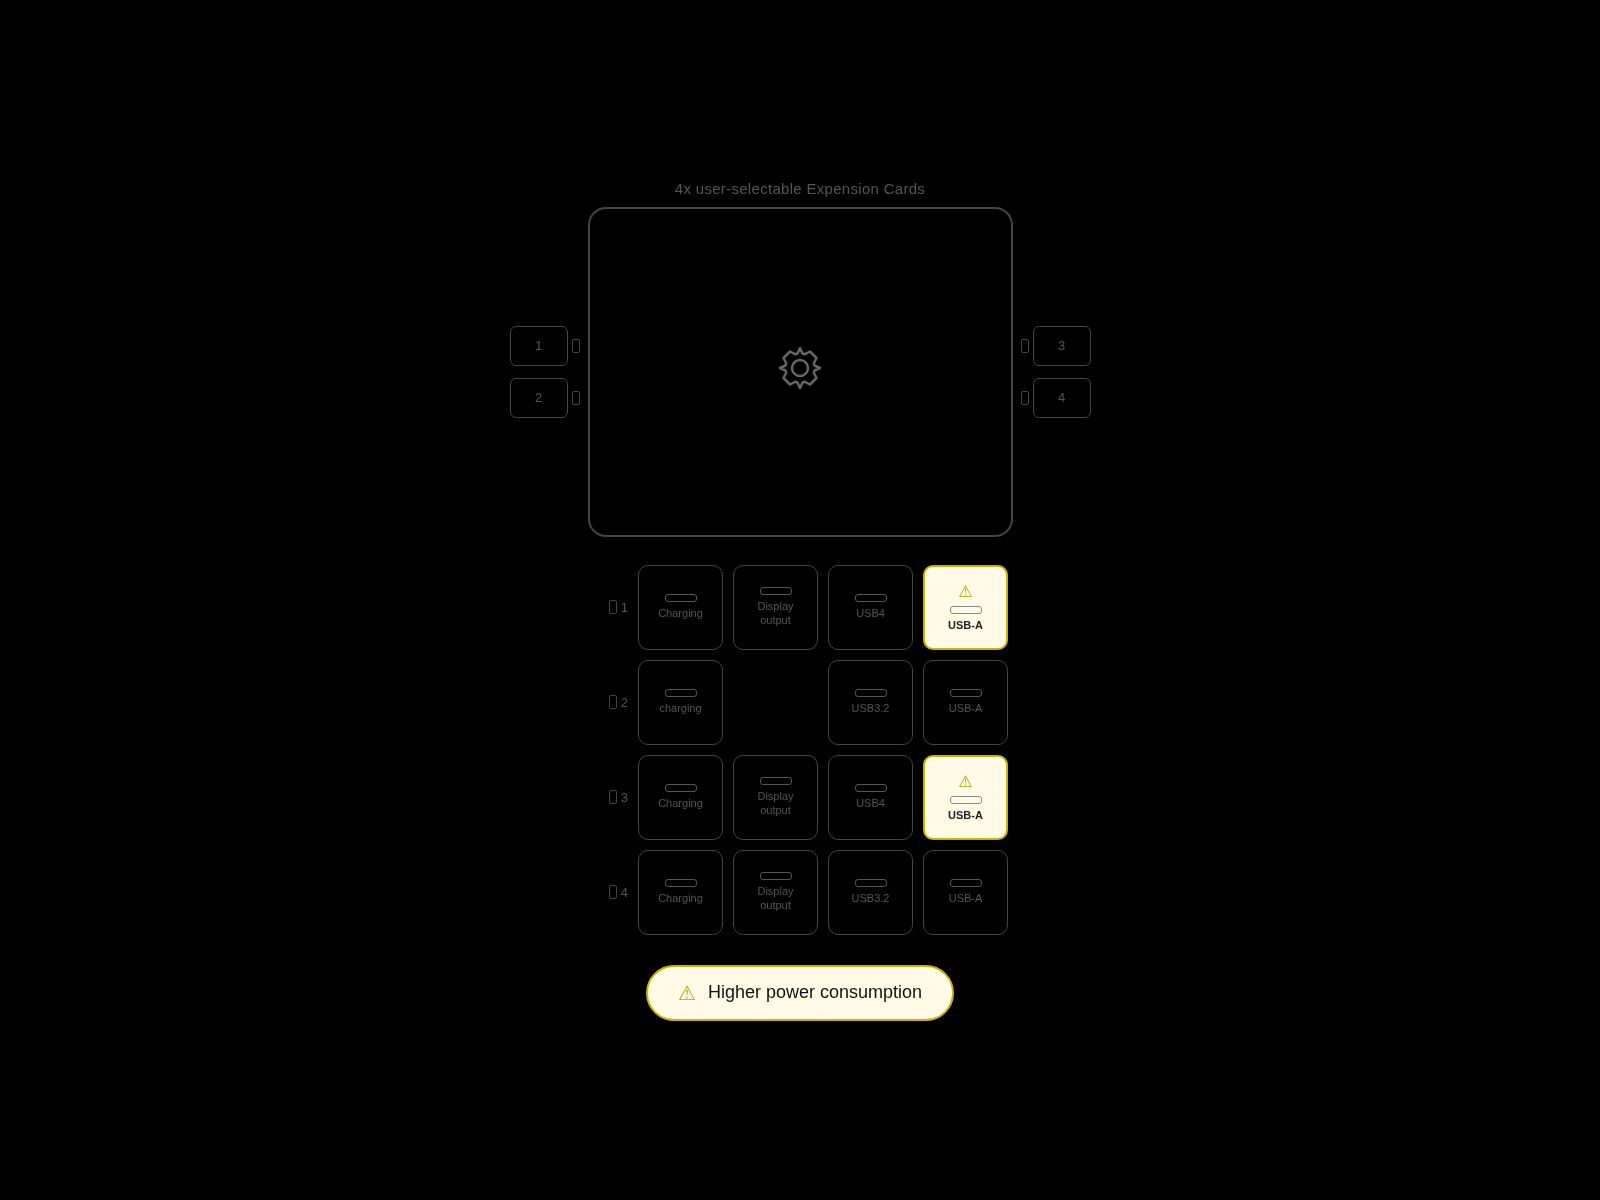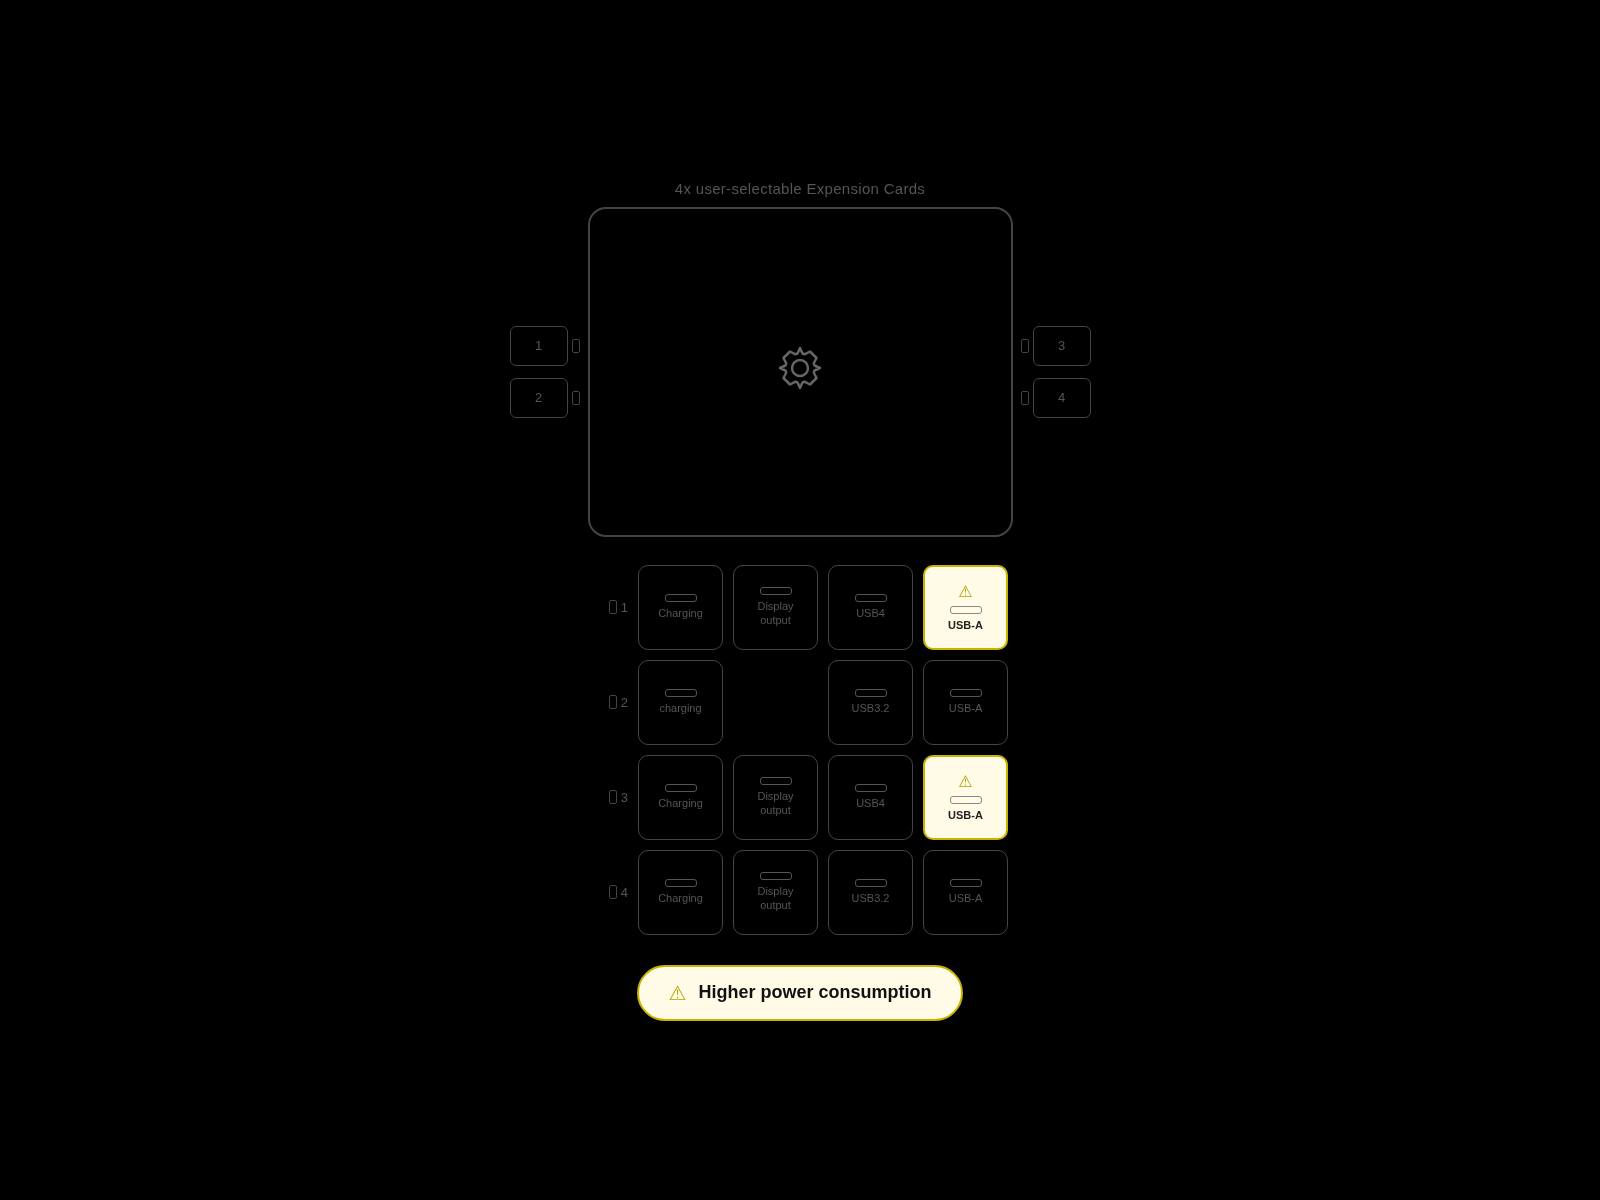--- a/index.html
+++ b/index.html
@@ -166,21 +166,21 @@
       display: flex;
       align-items: center;
       gap: 12px;
     }
     .warning-banner-icon {
       font-size: 20px;
       color: #b8a000;
     }
     .warning-banner-text {
       font-size: 18px;
-      font-weight: 700;
+      font-weight: 400;
       color: #111;
     }
     .gap-placeholder {
       width: 85px;
       height: 85px;
       background: transparent;
     }
   </style>
 </head>
 <body>

